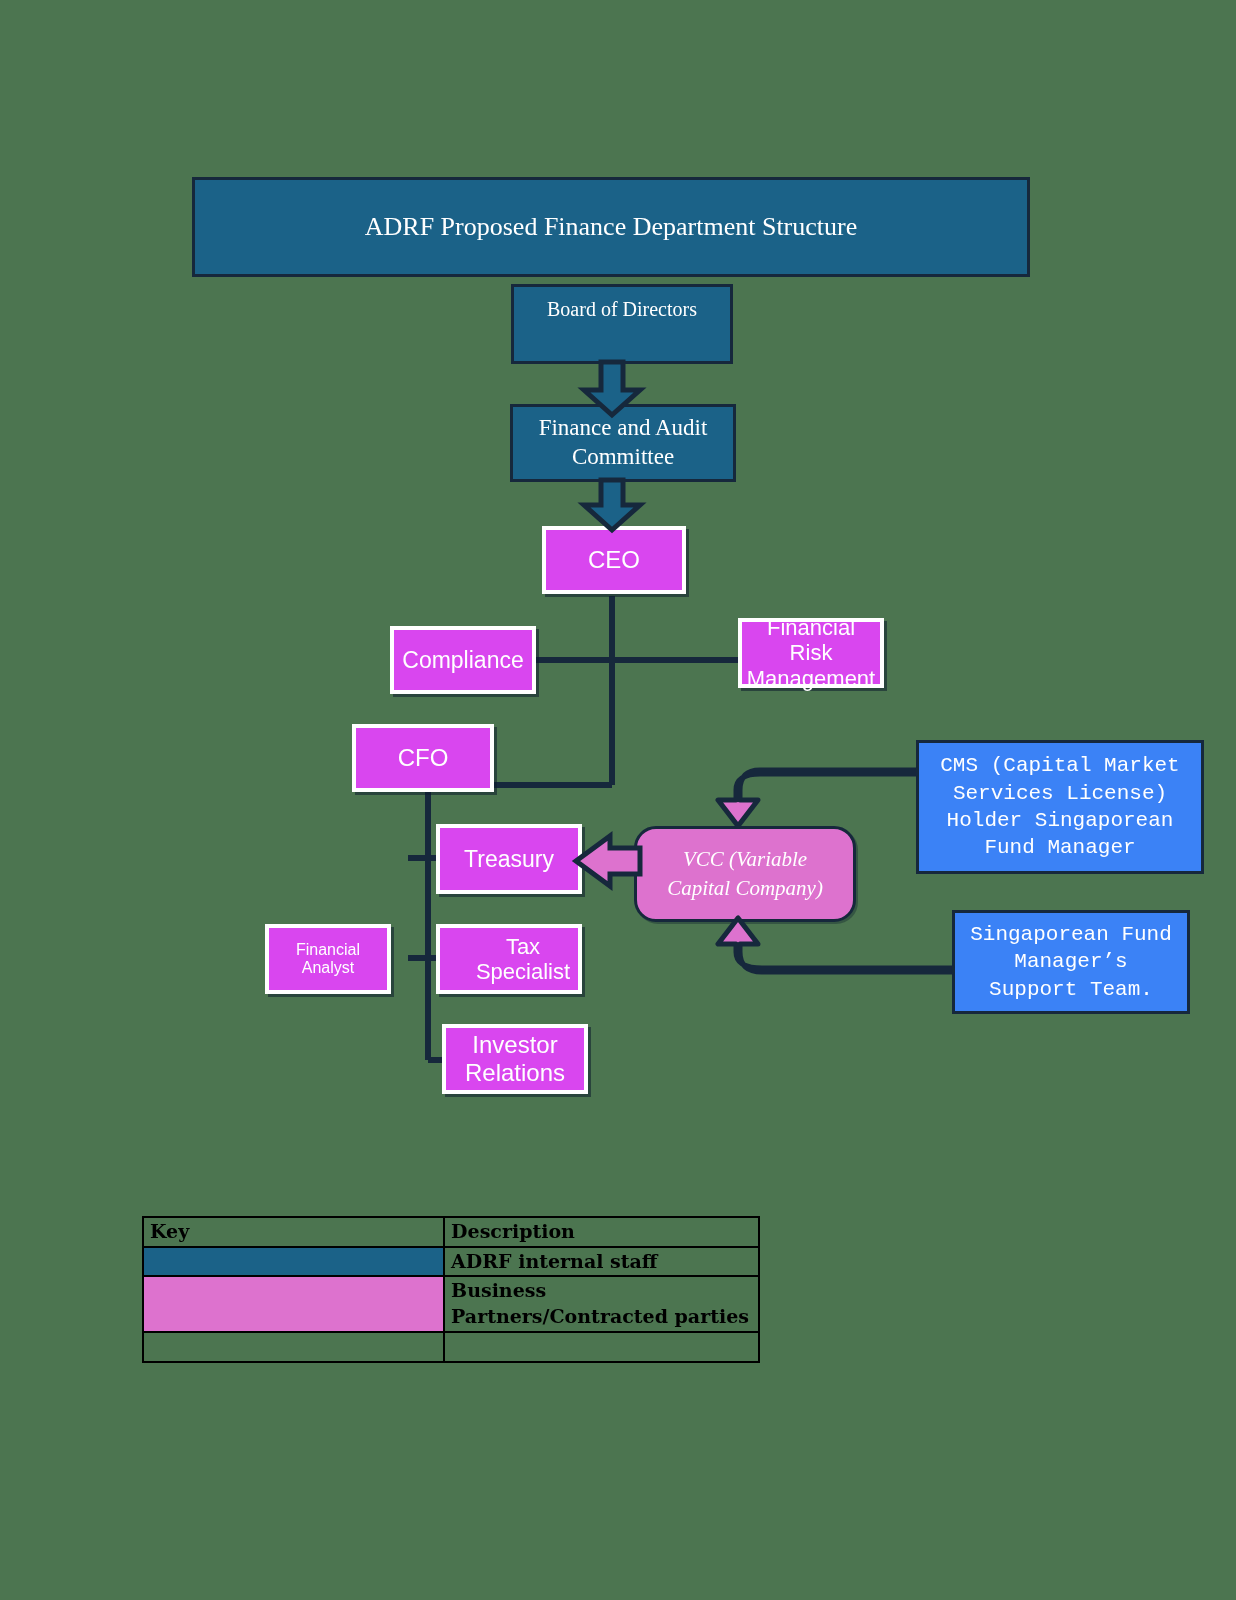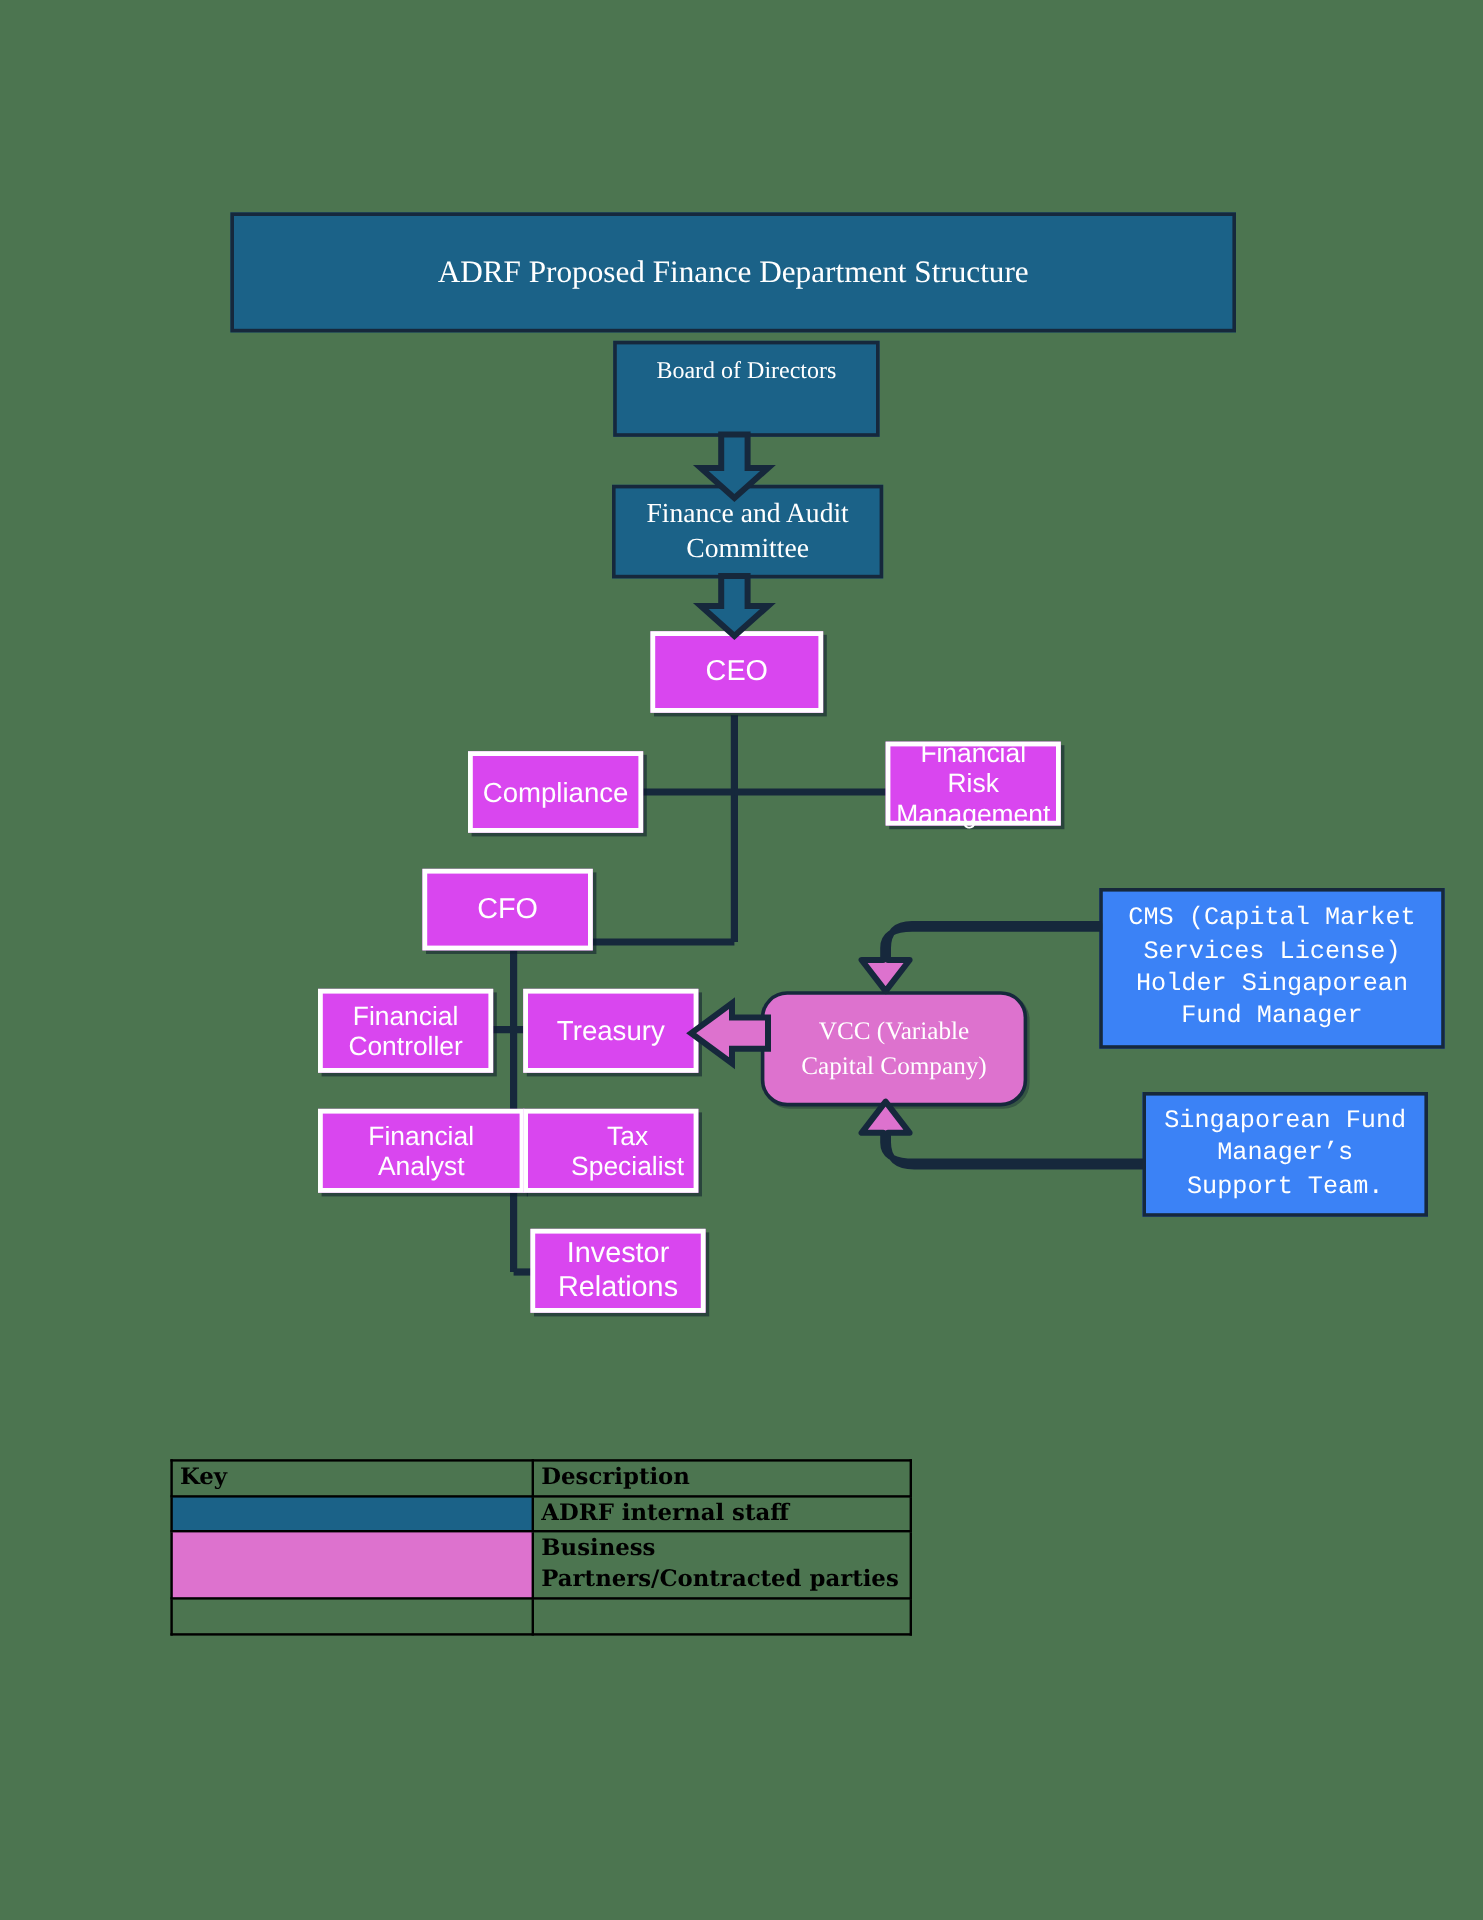--- a/index.html
+++ b/index.html
@@ -151,31 +151,30 @@
   <div class="node serif-box" style="left:510px; top:404px; width:226px; height:78px; font-size:23px; padding:0 18px;">Finance and Audit Committee</div>
 
   <div class="node sans-box" style="left:542px; top:526px; width:144px; height:68px; font-size:24px;">CEO</div>
 
   <div class="node sans-box" style="left:390px; top:626px; width:146px; height:68px; font-size:23px;">Compliance</div>
 
   <div class="node sans-box" style="left:738px; top:618px; width:146px; height:70px; font-size:22px; padding:0 6px;">Financial Risk Management</div>
 
   <div class="node sans-box" style="left:352px; top:724px; width:142px; height:68px; font-size:24px;">CFO</div>
 
-  <div class="node sans-box" style="left:265px; top:824px; width:146px; height:70px; font-size:22px;">Financial Controller</div>
 
   <div class="node sans-box" style="left:436px; top:824px; width:146px; height:70px; font-size:23px;">Treasury</div>
 
-  <div class="node sans-box" style="left:265px; top:924px; width:172px; height:70px; font-size:22px;">Financial Analyst</div>
+  <div class="node sans-box" style="left:265px; top:924px; width:126px; height:70px; font-size:16px;">Financial Analyst</div>
 
   <div class="node sans-box" style="left:436px; top:924px; width:146px; height:70px; font-size:22px;padding-left:28px;">Tax Specialist</div>
 
   <div class="node sans-box" style="left:442px; top:1024px; width:146px; height:70px; font-size:24px;">Investor Relations</div>
 
-  <div class="node pink-round" style="left:634px; top:826px; width:222px; height:96px; font-size:21px; padding:0 16px;">VCC (Variable Capital Company)</div>
+  <div class="node pink-round" style="left:634px; top:826px; width:222px; height:96px; font-size:21px; padding:0 16px;font-style:italic;">VCC (Variable Capital Company)</div>
 
   <div class="node pink-box" style="left:916px; top:740px; width:288px; height:134px; font-size:21px; padding:0 12px;">CMS (Capital Market Services License) Holder Singaporean Fund Manager</div>
 
   <div class="node pink-box" style="left:952px; top:910px; width:238px; height:104px; font-size:21px; padding:0 14px;">Singaporean Fund Manager’s Support Team.</div>
 
   <table class="key-table" style="left:142px; top:1216px; width:618px;">
     <tbody>
       <tr>
         <td class="key-desc-col">Key</td>
         <td class="key-desc-col">Description</td>

